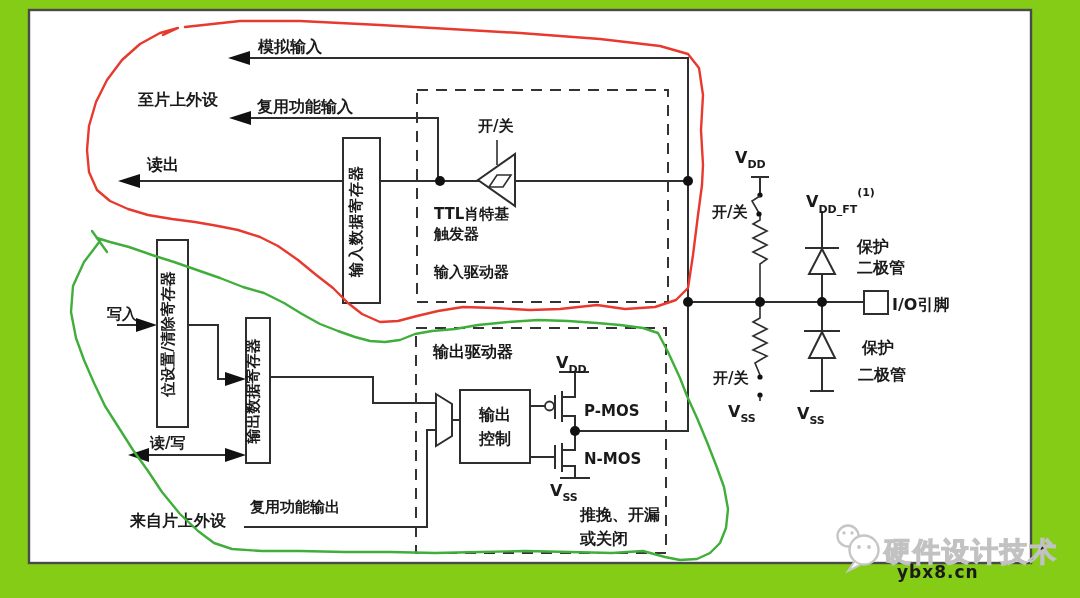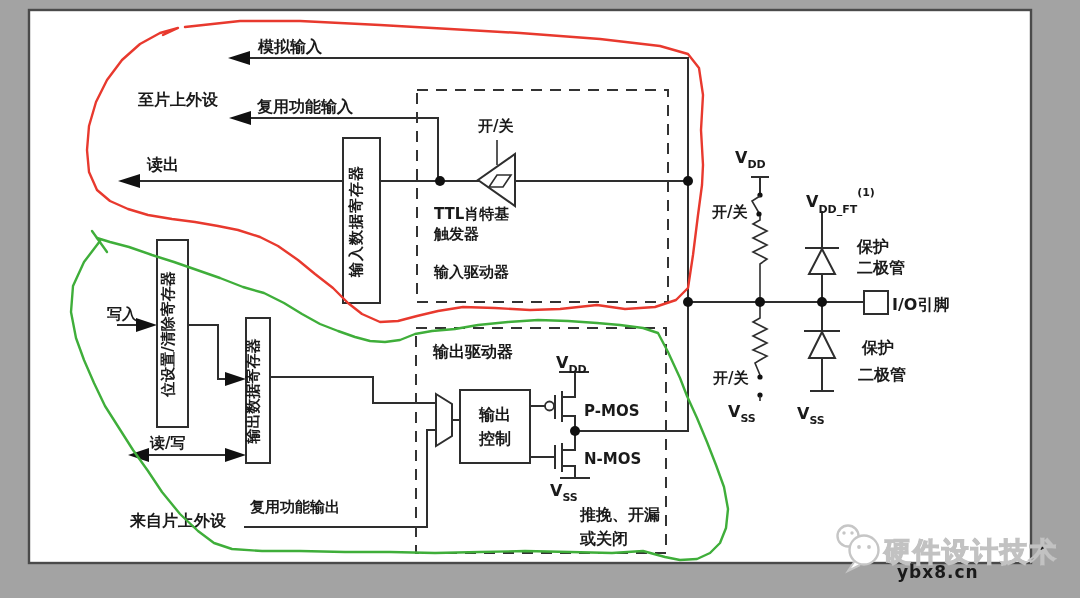--- a/index.html
+++ b/index.html
@@ -1,16 +1,16 @@
 <!DOCTYPE html>
 <html><head>
 <meta charset="utf-8">
 <style>
   html,body{margin:0;padding:0;background:#ffffff;}
-  .stage{position:relative;width:1080px;height:598px;background:#a3a3a3;overflow:hidden;
+  .stage{position:relative;width:1080px;height:598px;background:#84cc16;overflow:hidden;
          font-family:"DejaVu Sans","Liberation Sans",sans-serif;}
   svg text{font-family:"DejaVu Sans","Liberation Sans",sans-serif;font-weight:bold;fill:#1a1a1a;}
   .wire{stroke:#2e2e2e;stroke-width:2;fill:none;stroke-linecap:square;}
   .wire-thin{stroke:#2e2e2e;stroke-width:1.6;fill:none;}
   .boxy{fill:#ffffff;stroke:#2e2e2e;stroke-width:2;}
   .dashbox{fill:none;stroke:#333333;stroke-width:2;stroke-dasharray:11 8;}
   .dot{fill:#111111;}
   .arrow{fill:#111111;stroke:none;}
   .annot{fill:none;stroke-width:2.4;stroke-linecap:round;stroke-linejoin:round;}
 </style>

